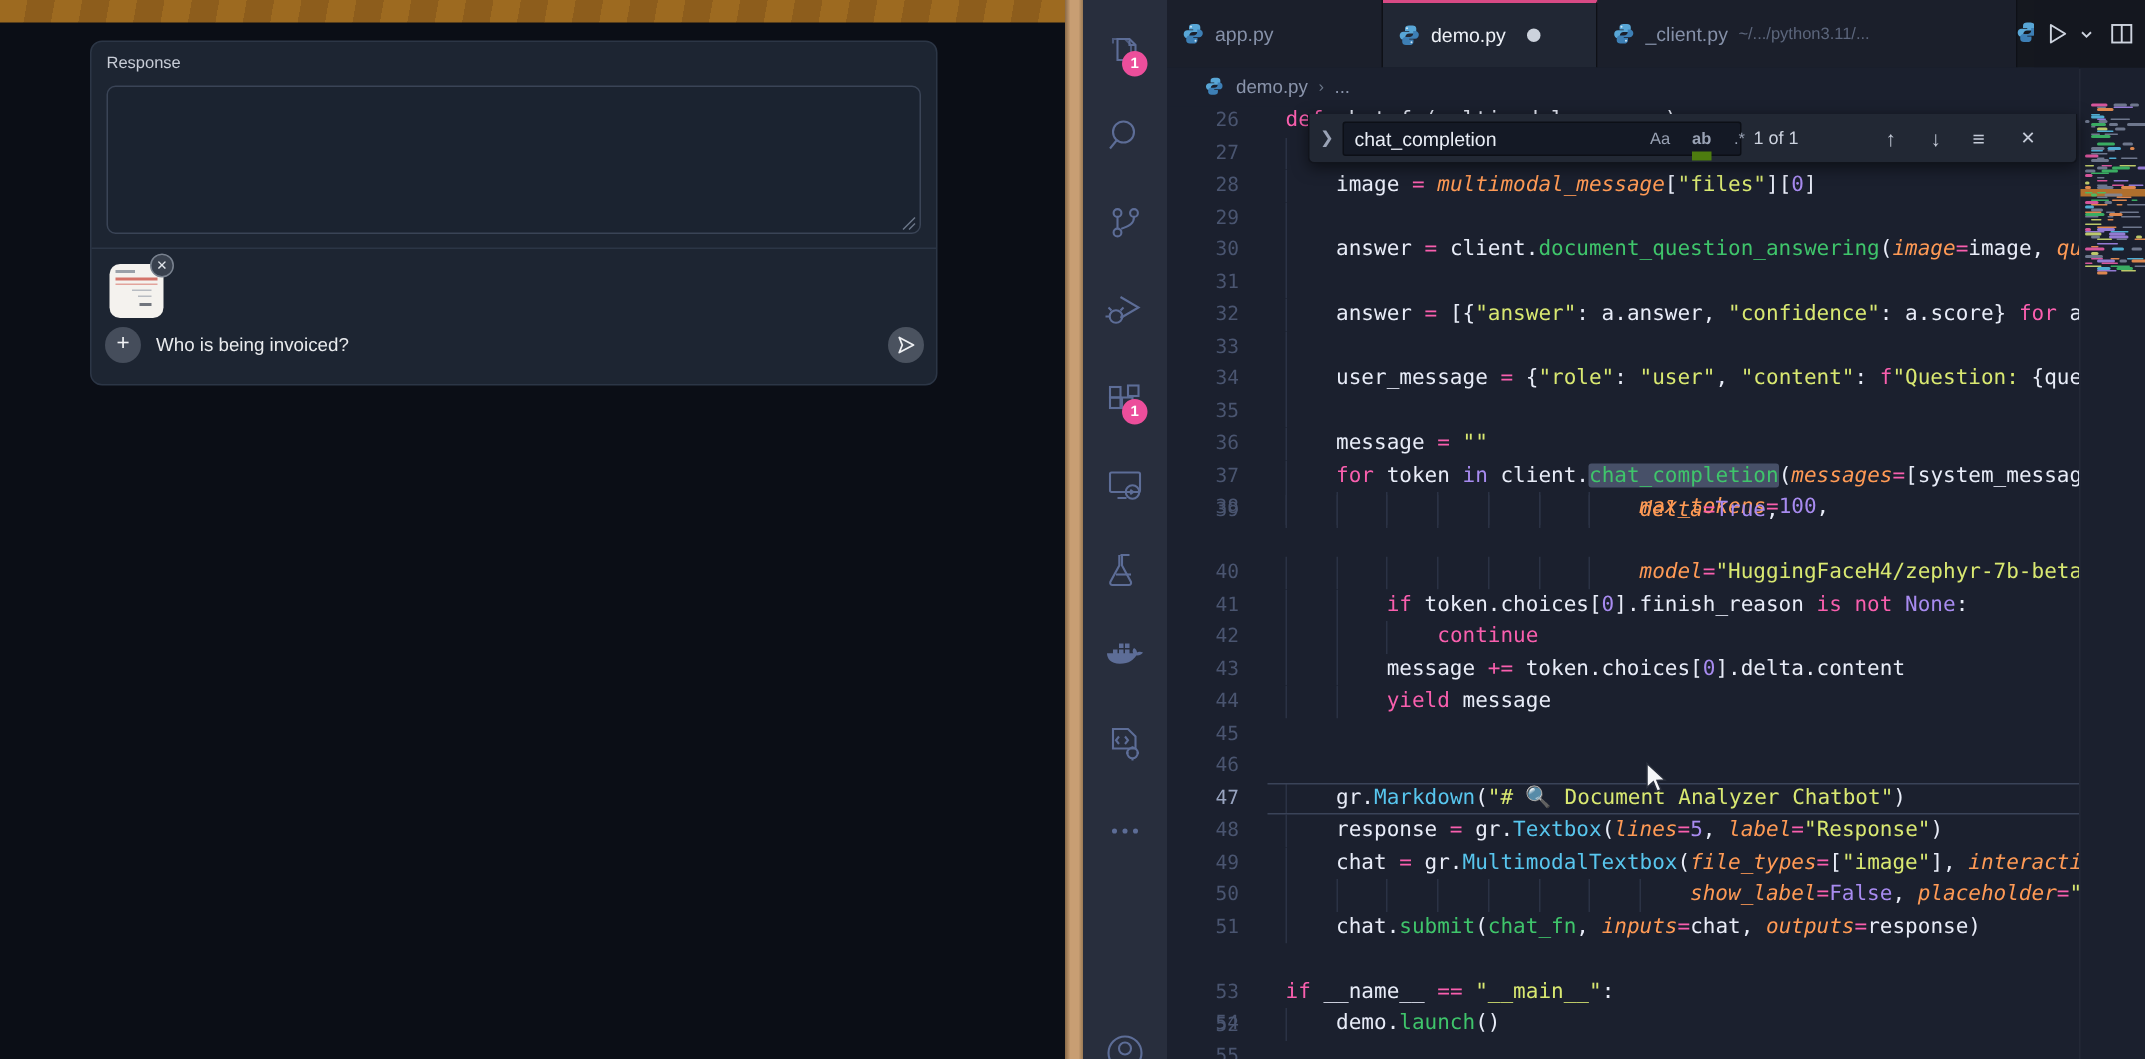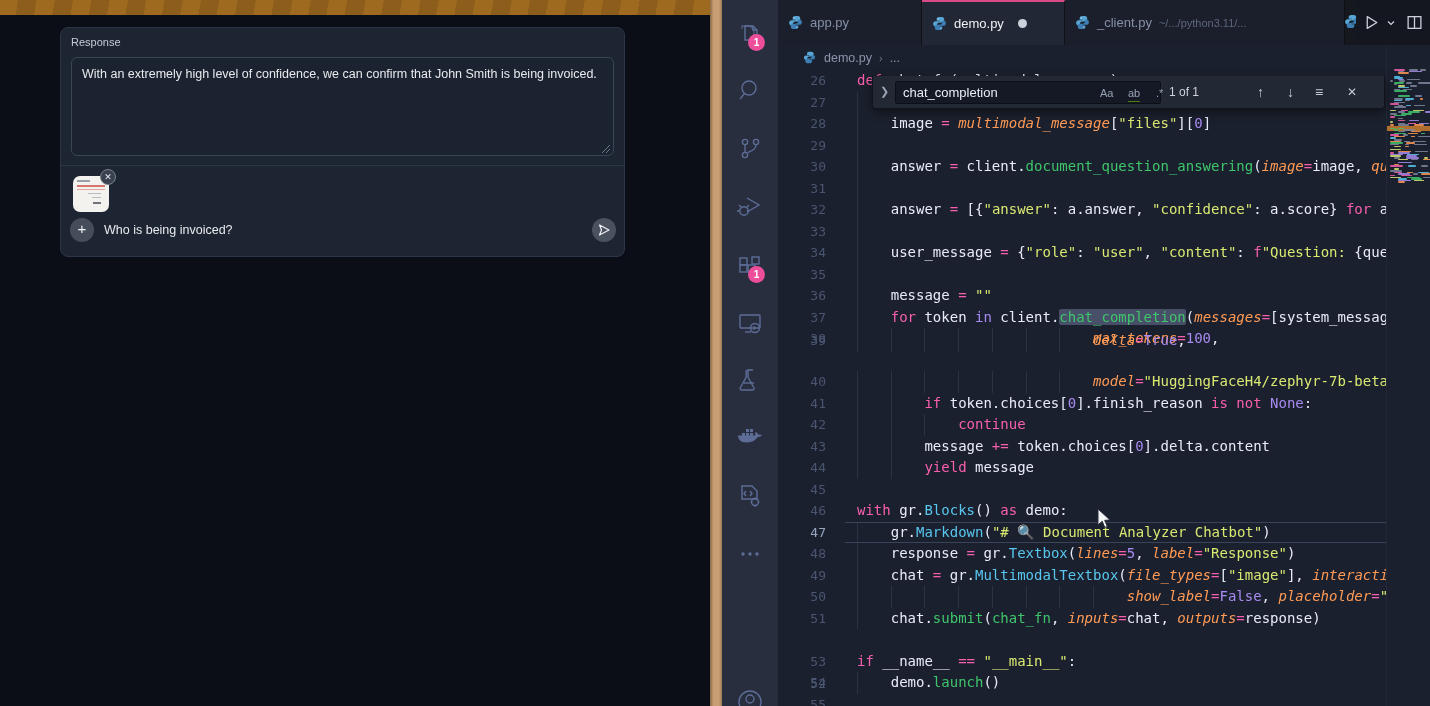--- a/index.html
+++ b/index.html
@@ -89,21 +89,21 @@
   
   #findwidget { position:absolute; left:150px; top:76px; width:513px; height:33px; background:#222834;
     border:1px solid #11141c; border-top:none; border-radius:0 0 4px 4px;
     box-shadow:0 3px 10px rgba(0,0,0,.5); z-index:10; }
   #fw-collapse { position:absolute; left:7px; top:9px; color:#9aa3b6; font-size:11px; cursor:pointer; }
   #fw-input { position:absolute; left:22px; top:5px; width:266px; height:23px; background:#141925;
     border:1px solid #0c0f16; border-radius:2px; }
   #fw-query { position:absolute; left:7px; top:0; font-size:13px; line-height:22px; color:#e9edf5; }
   .fw-toggle { position:absolute; top:3px; font-size:11px; color:#99a2b4; cursor:pointer; line-height:16px; }
   #fw-case { left:204px; }
-  #fw-word { left:232px; border-bottom:1px solid #4d7c0f; }
+  #fw-word { left:232px; border-bottom:6px solid #4d7c0f;font-weight:bold; }
   #fw-regex { left:260px; }
   #fw-results { position:absolute; left:296px; top:0; font-size:12px; color:#ccd2de; line-height:33px; }
   .fw-btn { position:absolute; top:0; color:#c5cbd8; font-size:14px; line-height:33px; cursor:pointer; }
 
   
   #minimap { position:absolute; right:0; top:46px; width:44px; height:660px; background:#1b202e;
     border-left:1px solid rgba(255,255,255,0.04); z-index:5; }
   .mm-seg { position:absolute; height:1.5px; border-radius:1px; }
   #mm-highlight { position:absolute; left:0; right:0; top:80px; height:5px; background:#b06f2d; }
 
@@ -112,21 +112,20 @@
   .pyicon { width:15px; height:15px; display:inline-block; }
 </style>
 </head>
 <body>
 
 <div id="left-app">
   <div id="banner"></div>
   <div id="panel">
     <div id="resp-label">Response</div>
     <div id="resp-box">
-      <span>With an extremely high level of confidence, we can confirm that John Smith is being invoiced.</span>
       <div id="resize-handle">
         <svg width="11" height="11">
             <line x1="10" y1="2" x2="2" y2="10" stroke="#6c7788" stroke-width="1"></line>
             <line x1="10" y1="6" x2="6" y2="10" stroke="#6c7788" stroke-width="1"></line>
           </svg>
       </div>
     </div>
     <div id="panel-divider"></div>
     <div id="thumb">
       <div class="tl1"></div>
@@ -422,21 +421,20 @@
         <div class="guide" style="left: 79px;"></div>
         <div class="guide" style="left: 112.72px;"></div>
         <span class="ctext"><span class="tk-t">        </span><span class="tk-k">yield</span><span class="tk-t"> message</span></span>
       </div>
       <div class="crow" style="top: 478.5px; padding-left: 20px;">
         <span class="ln">45</span>
         <span class="ctext"></span>
       </div>
       <div class="crow" style="top: 500px;">
         <span class="ln">46</span>
-        <span class="ctext"><span class="tk-k">with</span><span class="tk-t"> gr.</span><span class="tk-c">Blocks</span><span class="tk-t">() </span><span class="tk-k">as</span><span class="tk-t"> demo:</span></span>
       </div>
       <div class="crow cur" style="top: 521.5px;">
         <span class="ln">47</span>
         <div class="guide" style="left: 79px;"></div>
         <span class="ctext"><span class="tk-t">    gr.</span><span class="tk-c">Markdown</span><span class="tk-t">(</span><span class="tk-s">"# 🔍 Document Analyzer Chatbot"</span><span class="tk-t">)</span></span>
       </div>
       <div class="crow" style="top: 543px;">
         <span class="ln">48</span>
         <div class="guide" style="left: 79px;"></div>
         <span class="ctext"><span class="tk-t">    response </span><span class="tk-k">=</span><span class="tk-t"> gr.</span><span class="tk-c">Textbox</span><span class="tk-t">(</span><span class="tk-p">lines</span><span class="tk-k">=</span><span class="tk-v">5</span><span class="tk-t">, </span><span class="tk-p">label</span><span class="tk-k">=</span><span class="tk-s">"Response"</span><span class="tk-t">)</span></span>

